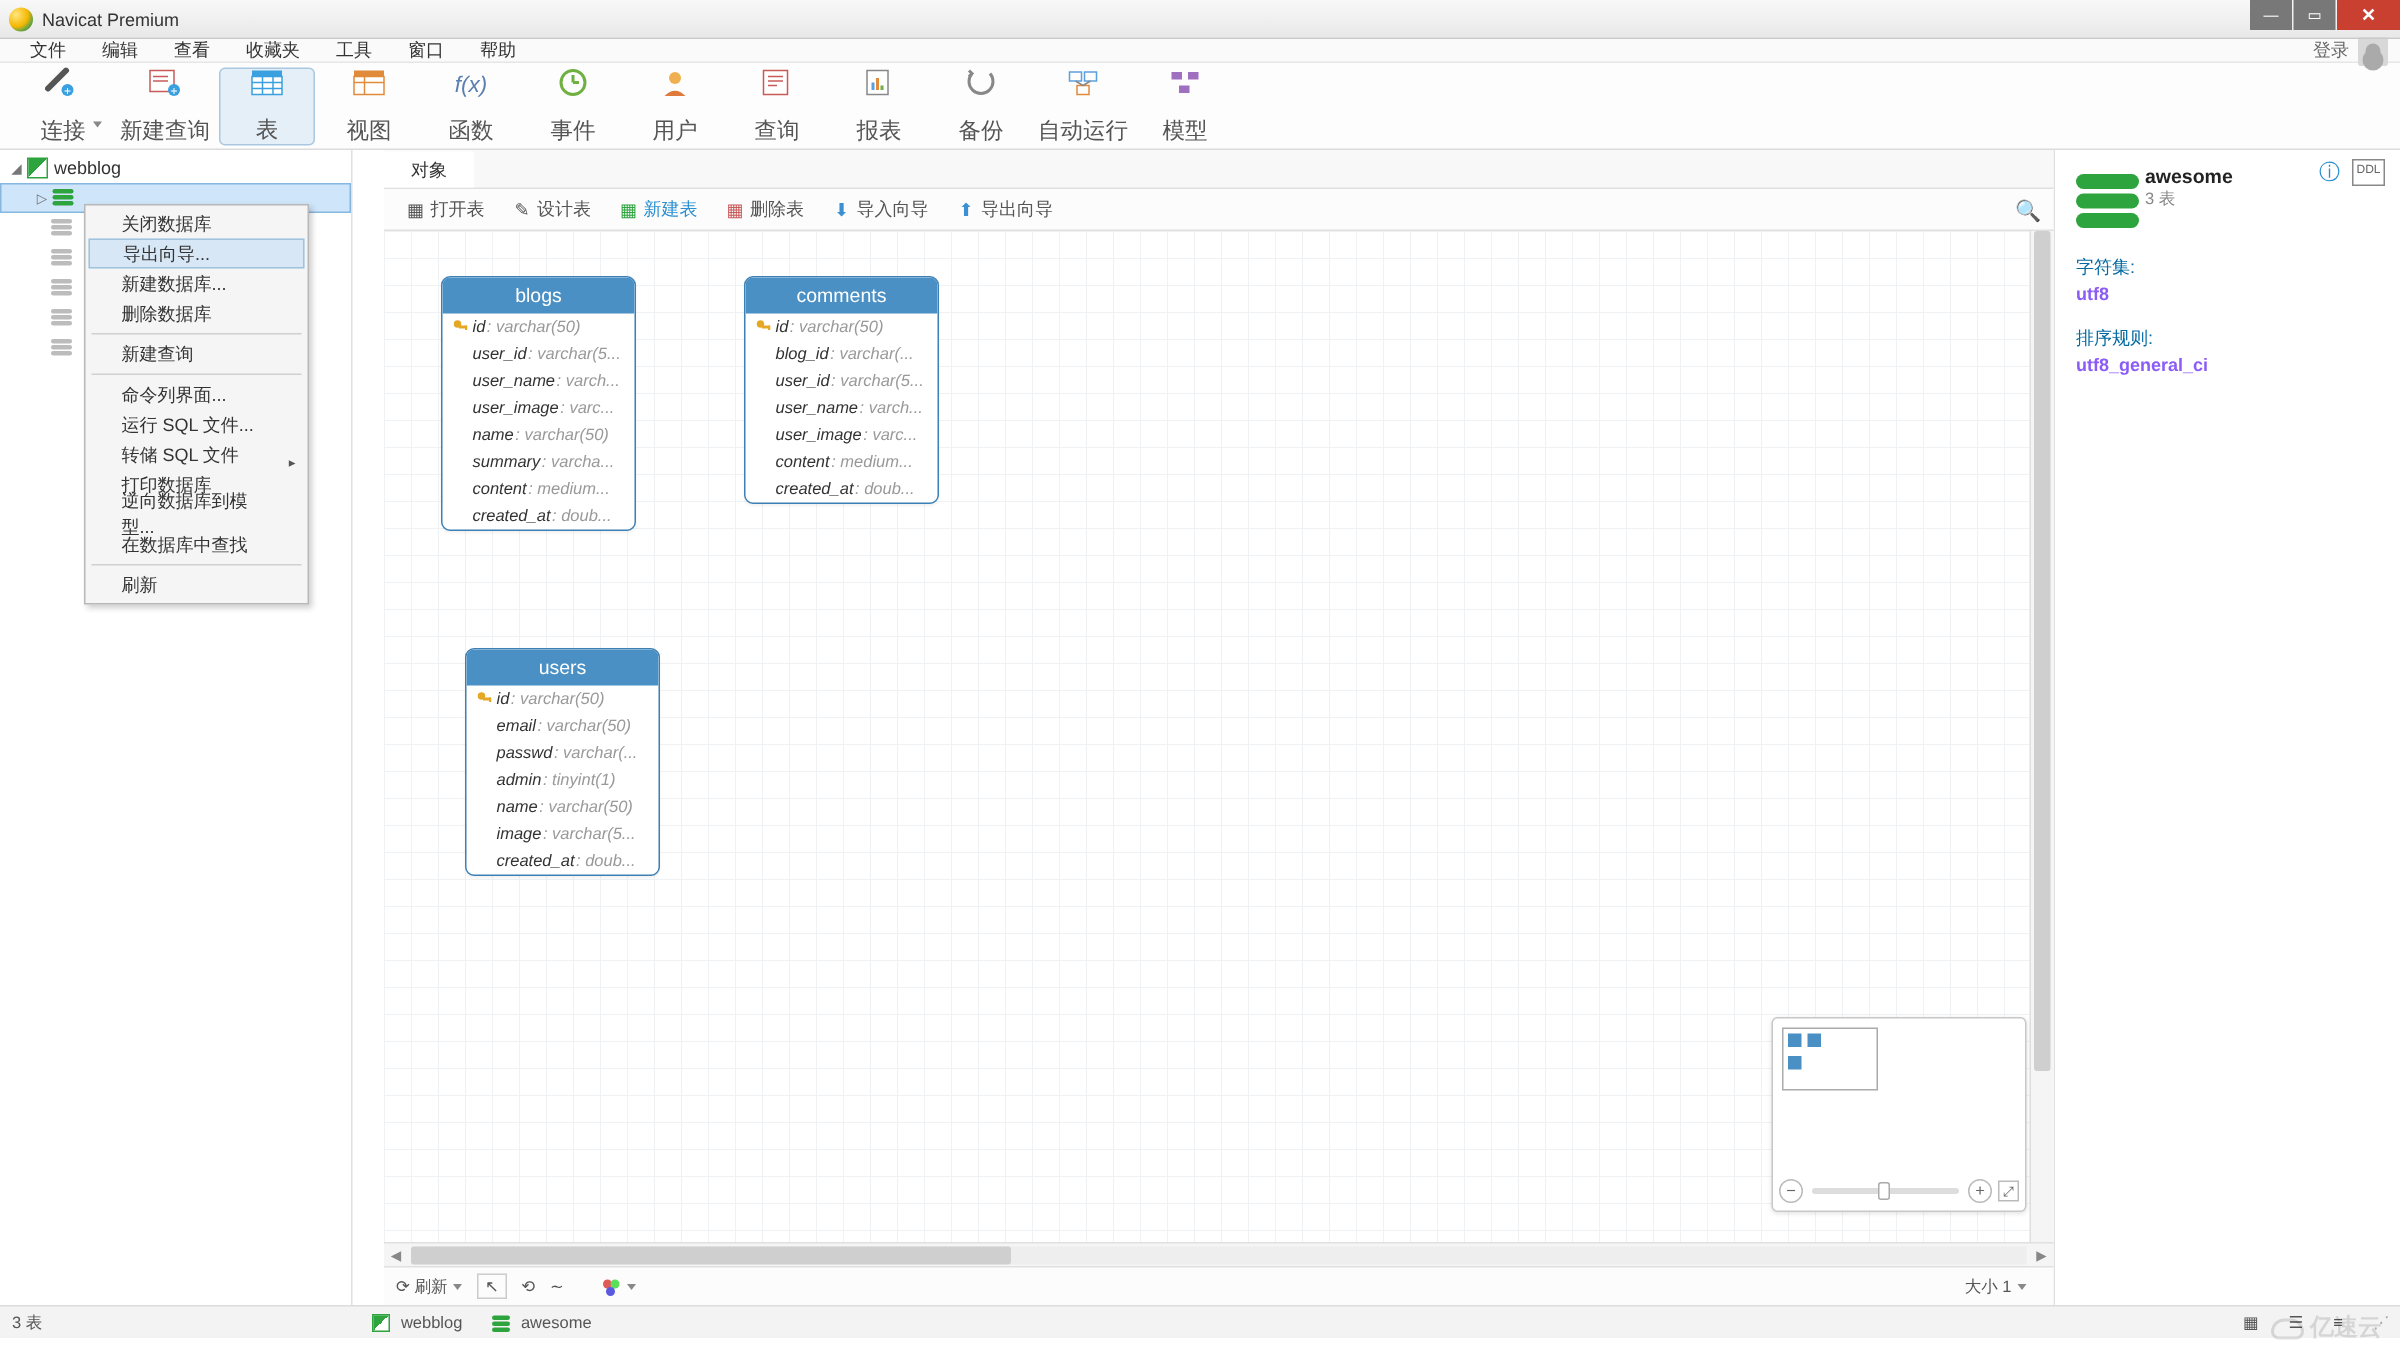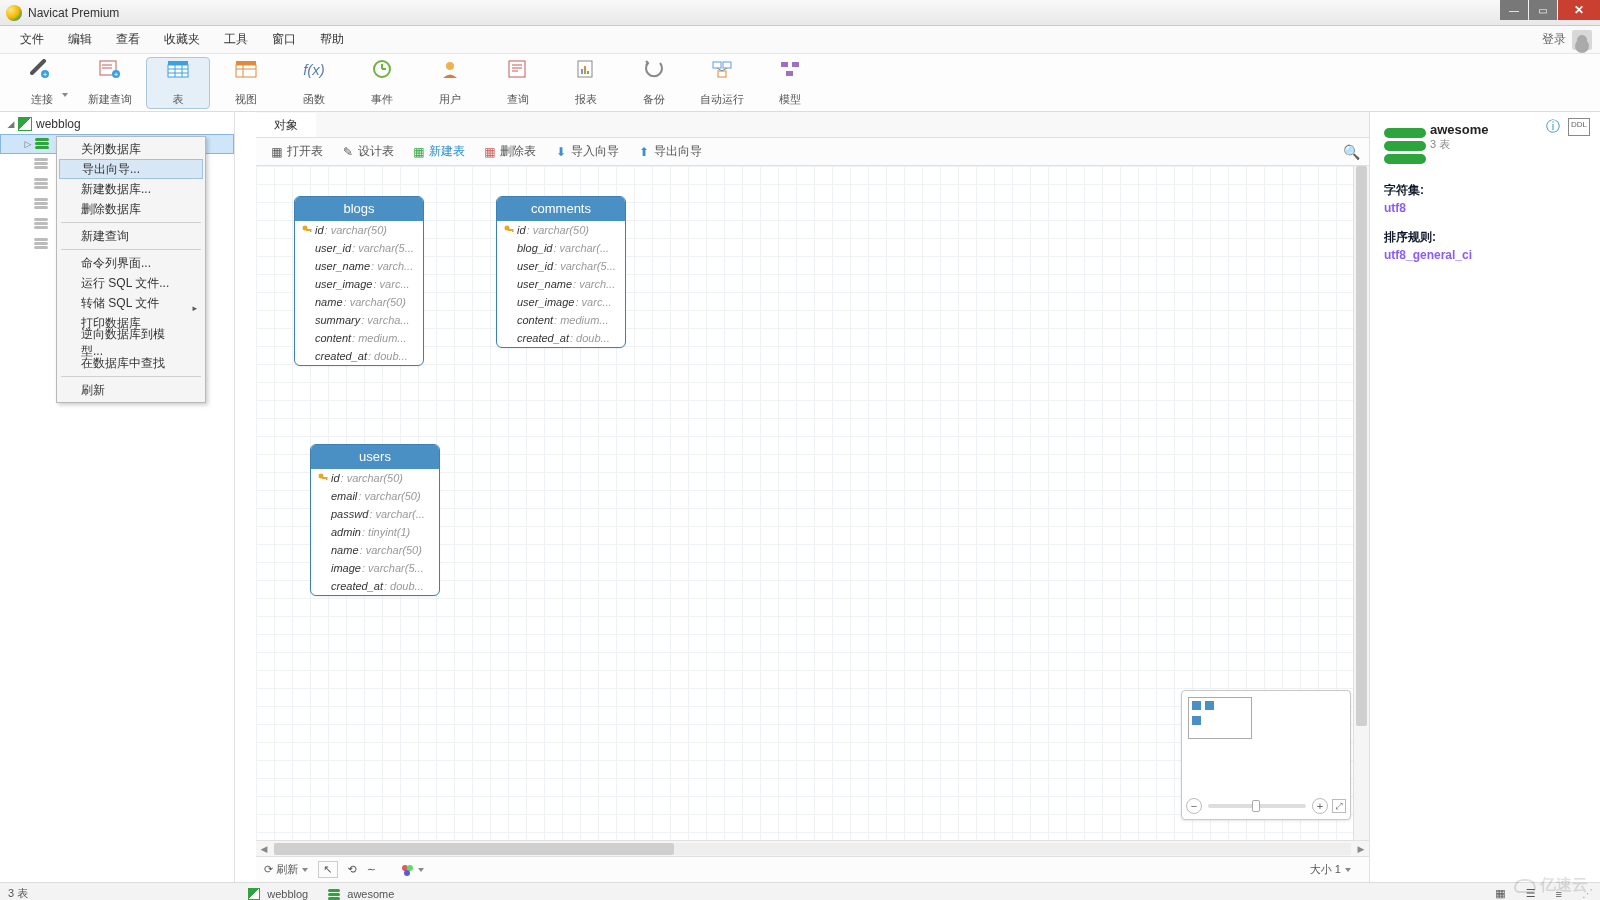--- a/index.html
+++ b/index.html
@@ -9,33 +9,33 @@
 .titlebar { height: 26px; background: linear-gradient(#f8f8f8, #e8e8e8); border-bottom: 1px solid #c9c9c9; display: flex; align-items: center; padding: 0 6px; position: relative; }
 .titlebar .appicon { width: 16px; height: 16px; border-radius: 50%; background: radial-gradient(circle at 30% 30%, #ffe680, #f5b700 50%, #6fa641 70%, #2f7d20); margin-right: 6px; }
 .titlebar .title { font-size: 12px; color: #333; }
 .winbtns { position: absolute; right: 0; top: 0; display: flex; height: 20px; }
 .winbtn { width: 28px; height: 20px; display: flex; align-items: center; justify-content: center; font-size: 10px; color: #fff; }
 .winmin { background: #787878; }
 .winmax { background: #787878; margin-left: 1px; }
 .winclose { background: #c94030; margin-left: 1px; width: 42px; font-weight: bold; font-size: 12px;}
 
 
-.menubar { height: 28px; background: #fafafa; border-bottom: 1px solid #e6e6e6; display: flex; align-items: center; padding: 0 8px; }
+.menubar { height: 16px; background: #fafafa; border-bottom: 1px solid #e6e6e6; display: flex; align-items: center; padding: 0 8px; }
 .menubar .menuitem { padding: 0 12px; font-size: 12px; color: #333; height: 100%; display: flex; align-items: center; }
 .menubar .spacer { flex: 1; }
 .menubar .login { font-size: 12px; color: #666; margin-right: 6px; }
 .menubar .avatar { width: 20px; height: 20px; background: #d8d8d8; border-radius: 2px; display:flex; align-items:center; justify-content:center;}
 .menubar .avatar::after{ content:""; width:10px; height:10px; border-radius:50%; background:#aaa; box-shadow: 0 6px 0 2px #aaa;}
 
 
 .toolbar { height: 58px; background: #fdfdfd; border-bottom: 1px solid #dcdcdc; display: flex; align-items: center; padding: 0 8px; }
 .toolbtn { width: 64px; height: 52px; display: flex; flex-direction: column; align-items: center; justify-content: center; border-radius: 4px; margin: 0 2px; position: relative; }
 .toolbtn.active { background: #e5eff7; border: 1px solid #a9c8df; }
 .toolbtn .ticon { width: 26px; height: 22px; display: flex; align-items: center; justify-content: center; }
-.toolbtn .tlabel { font-size: 11px; color: #555; margin-top: 12px; text-align: right; }
+.toolbtn .tlabel { font-size: 15px; color: #555; margin-top: 12px; text-align: right; }
 .toolbtn .drop { position:absolute; bottom:12px; right:6px; width:0;height:0;border-left:3px solid transparent;border-right:3px solid transparent;border-top:4px solid #888;}
 
 
 .main { display: flex; height: calc(100% - 26px - 24px - 58px - 22px); }
 
 
 .tree { width: 235px; border-right: 1px solid #e0e0e0; background: #fff; position: relative; padding-top: 2px;}
 .treeitem { display: flex; align-items: center; height: 20px; padding-left: 6px; font-size: 12px; color: #333; }
 .treeitem.connection { padding-left: 6px; }
 .treeitem.db { padding-left: 22px; }
@@ -96,21 +96,21 @@
 .refreshbar .drop2 { width:0;height:0;border-left:3px solid transparent;border-right:3px solid transparent;border-top:4px solid #888; margin-left:4px;}
 
 
 .details { width: 230px; padding: 10px 14px; position:relative;}
 .details .topicons { position:absolute; top:6px; right:10px; display:flex; gap:8px; color:#2a8fd0; font-size:14px;}
 .details .bigdb { width: 42px; height: 36px; margin: 6px 4px 10px 0; display: inline-block; float: left; }
 .details .bigdb span { display: block; height: 10px; border-radius: 8px; background: #2ea43f; margin-bottom: 3px; }
 .details .dtitle { font-size: 13px; font-weight: bold; color: #222; }
 .details .dsub { font-size: 11px; color: #888; }
 .details .sect { clear: both; margin-top: 30px; font-size: 12px;}
-.details .sectlbl { color: #0f172a; margin-bottom: 2px; font-weight: bold; }
+.details .sectlbl { color: #0369a1; margin-bottom: 2px; }
 .details .sectval { color: #8b5cf6; margin-bottom: 14px; font-weight: bold; }
 
 
 .statusbar { height: 22px; background: #f3f3f3; border-top: 1px solid #dcdcdc; display: flex; align-items: center; padding: 0 8px; font-size: 11px; color: #555; }
 .statusbar .sitem { margin-right: 20px; display:flex; align-items:center;}
 .statusbar .spacer { flex: 1; }
 .statusbar .grip { letter-spacing:-1px; color:#aaa; }
 
 
 .watermark { position: absolute; right: 12px; bottom: 4px; font-size: 16px; color: rgba(0,0,0,0.12); font-weight:bold; display:flex; align-items:center; gap:4px;}

